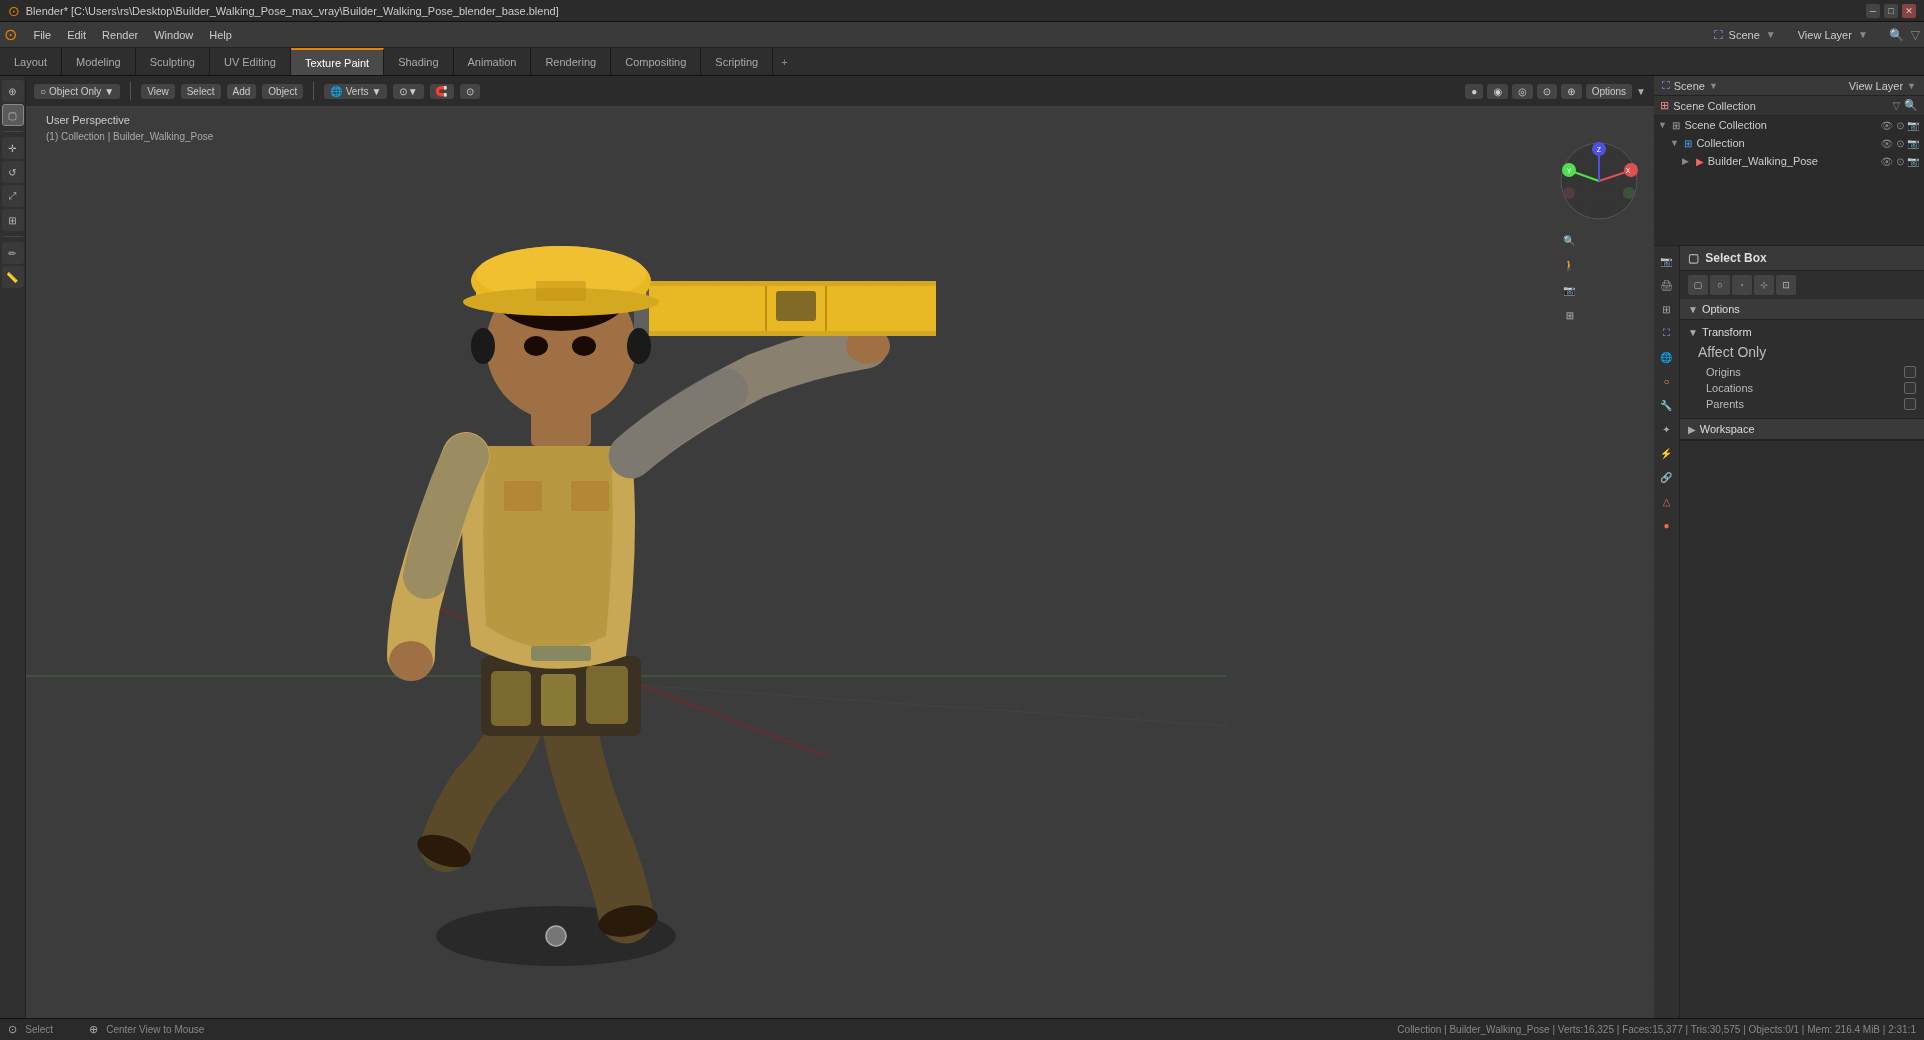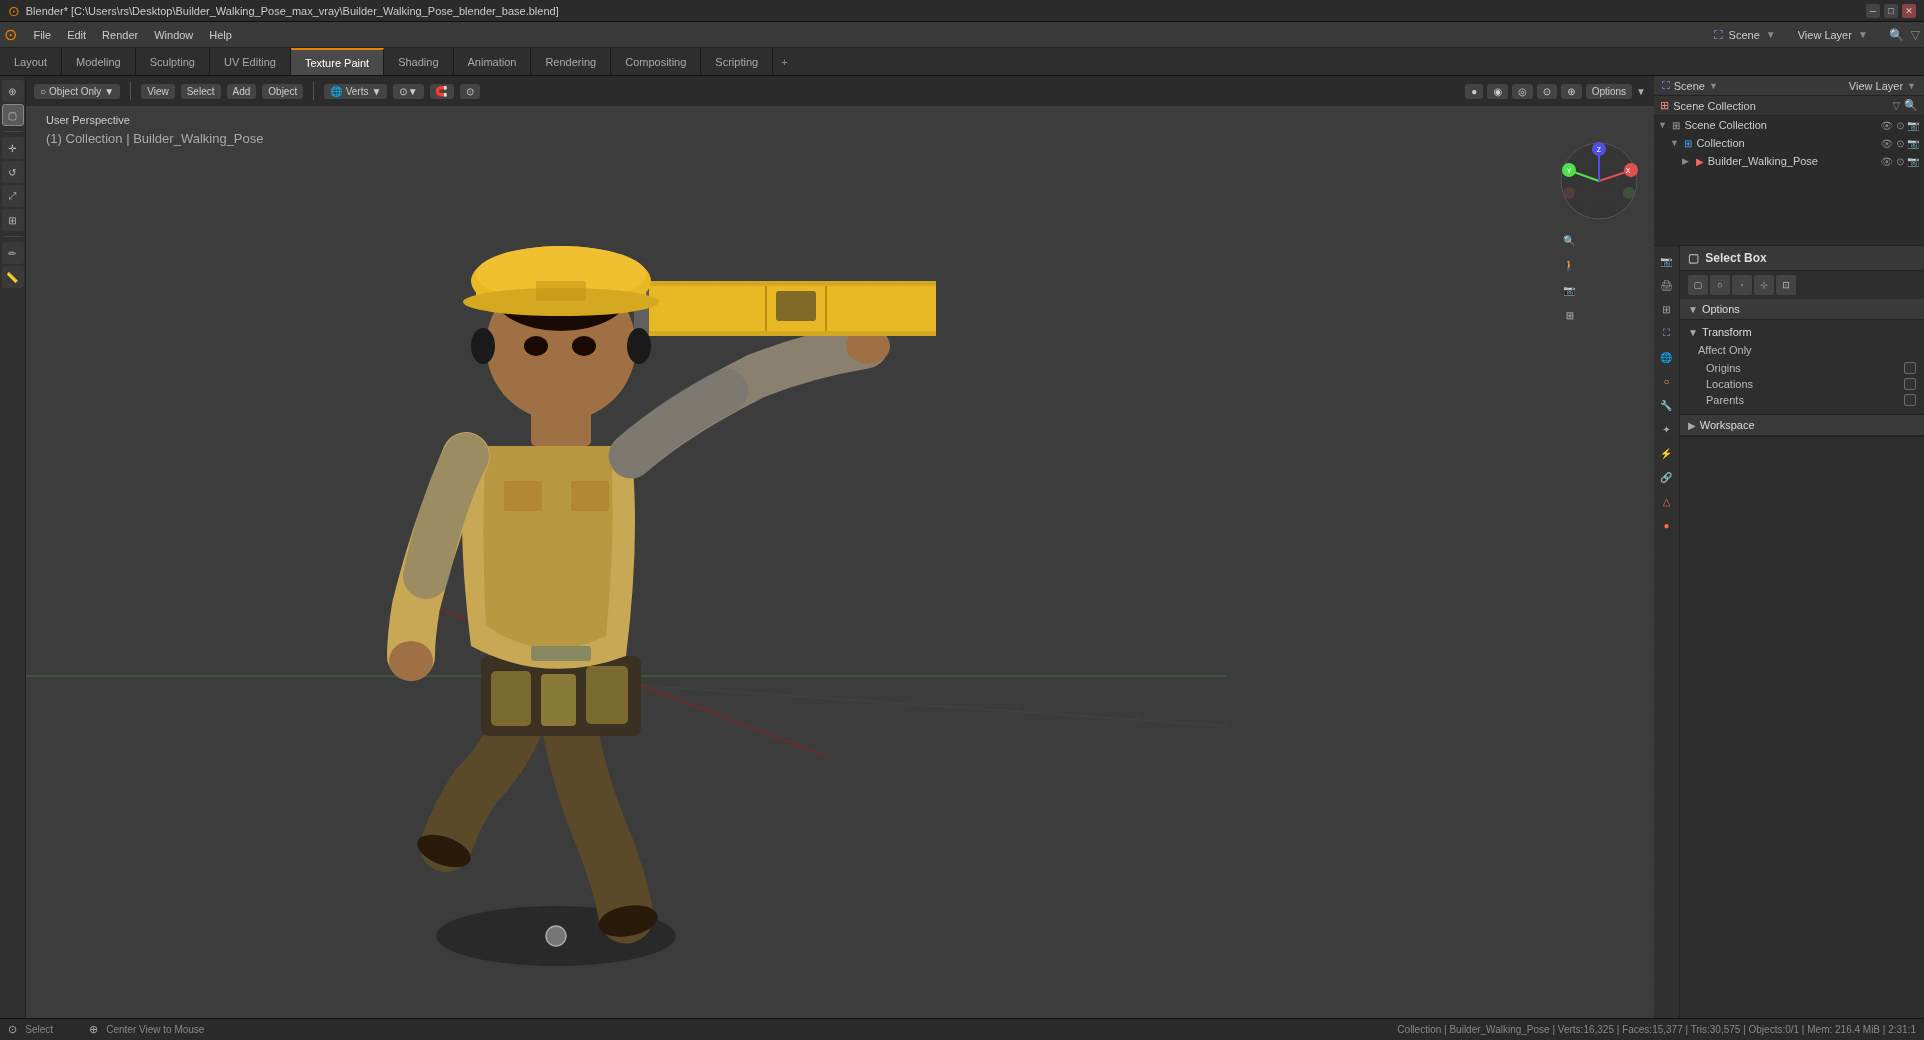--- a/index.html
+++ b/index.html
@@ -485,21 +485,21 @@
         <div class="vp-btn">◎</div>
         <div class="vp-btn">⊙</div>
         <div class="vp-btn">⊕</div>
         <div class="vp-btn">Options</div>
         <span style="color:#aaa;font-size:10px;">▼</span>
       </div>
     </div>
 
     <div id="viewport-label">
       <div>User Perspective</div>
-      <div style="font-size:13px;color:#aaa;">(1) Collection | Builder_Walking_Pose</div>
+      <div style="font-size:10px;color:#aaa;">(1) Collection | Builder_Walking_Pose</div>
     </div>
 
     <div style="position:absolute;top:65px;right:15px;z-index:10;">
       <svg width="80" height="80" xmlns="http://www.w3.org/2000/svg">
         <circle cx="40" cy="40" r="38" fill="rgba(40,40,40,0.3)" stroke="#555" stroke-width="1"></circle>
 
         <line x1="40" y1="40" x2="70" y2="30" stroke="#e05050" stroke-width="2"></line>
         <circle cx="72" cy="29" r="7" fill="#e05050"></circle>
         <text x="69" y="32" fill="white" font-size="7" text-anchor="middle">X</text>
 
@@ -622,21 +622,21 @@
           <span>Options</span>
         </div>
 
         <div class="section-content">
           <div style="display:flex;align-items:center;gap:4px;margin-bottom:6px;">
             <span class="toggle-arrow">▼</span>
             <span style="color:#ddd;font-size:11px;">Transform</span>
           </div>
 
           <div style="margin-left:10px;">
-            <div style="color:#bbb;font-size:11px;margin-bottom:4px;">Affect Only</div>
+            <div style="color:#bbb;font-size:14px;margin-bottom:4px;">Affect Only</div>
 
             <div class="panel-row" style="padding:2px 0;padding-left:8px;">
               <span class="panel-row-label">Origins</span>
               <div class="checkbox"></div>
             </div>
 
             <div class="panel-row" style="padding:2px 0;padding-left:8px;">
               <span class="panel-row-label">Locations</span>
               <div class="checkbox"></div>
             </div>

